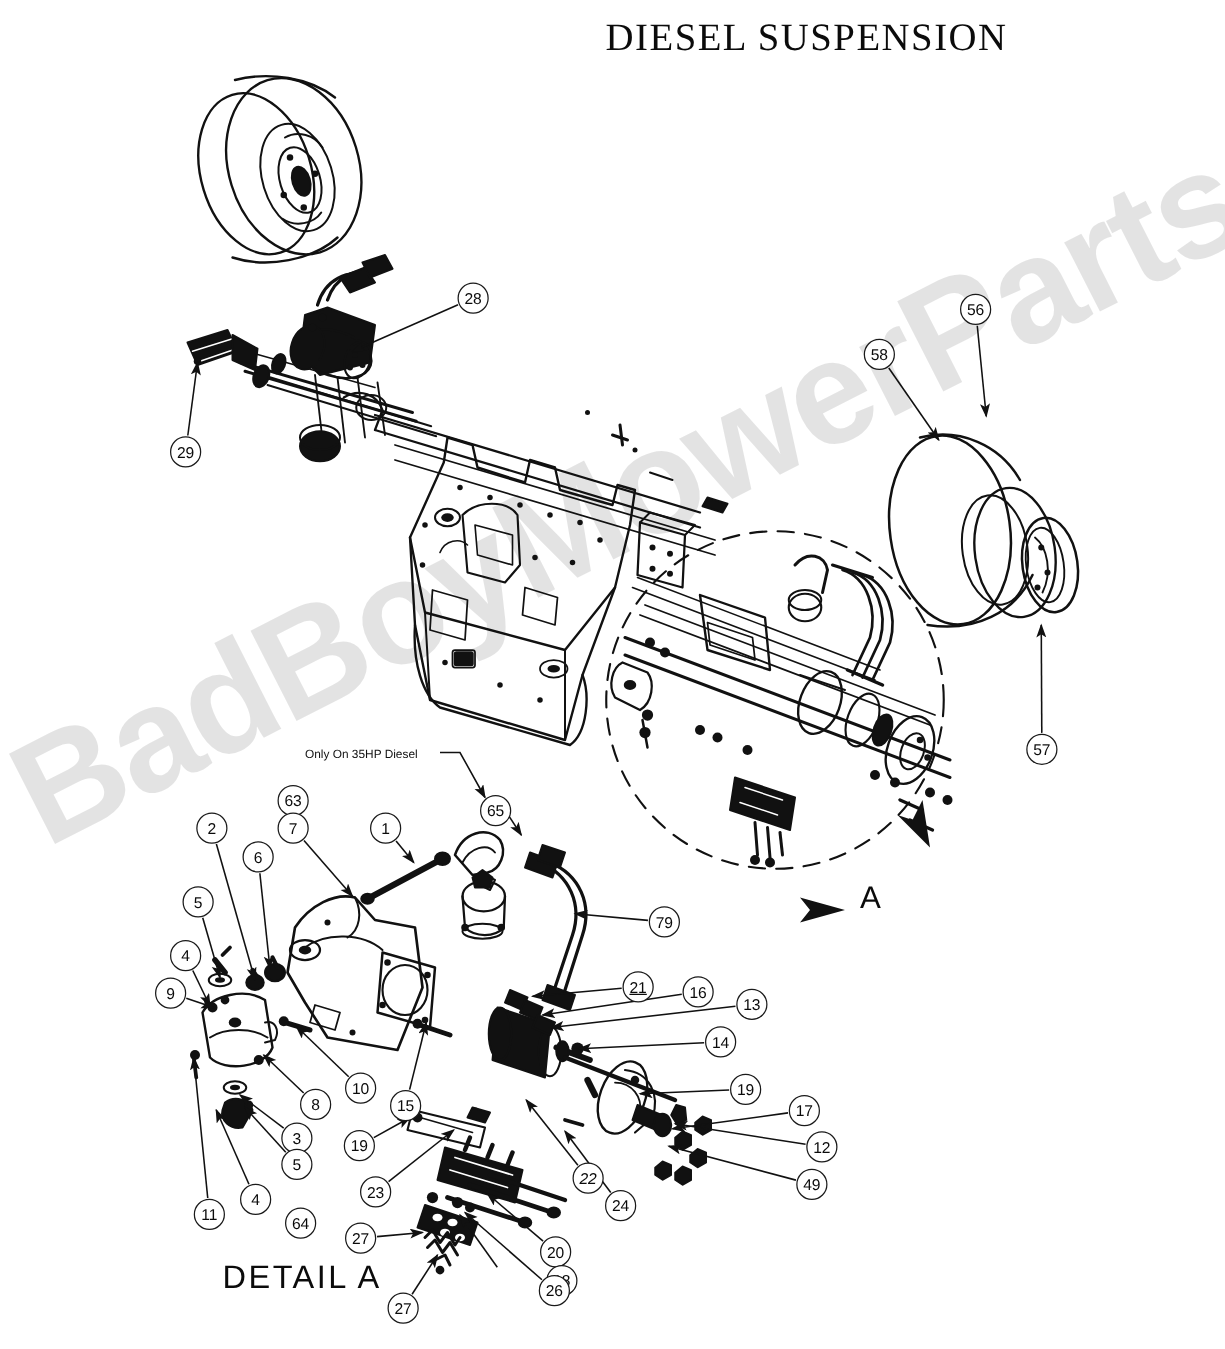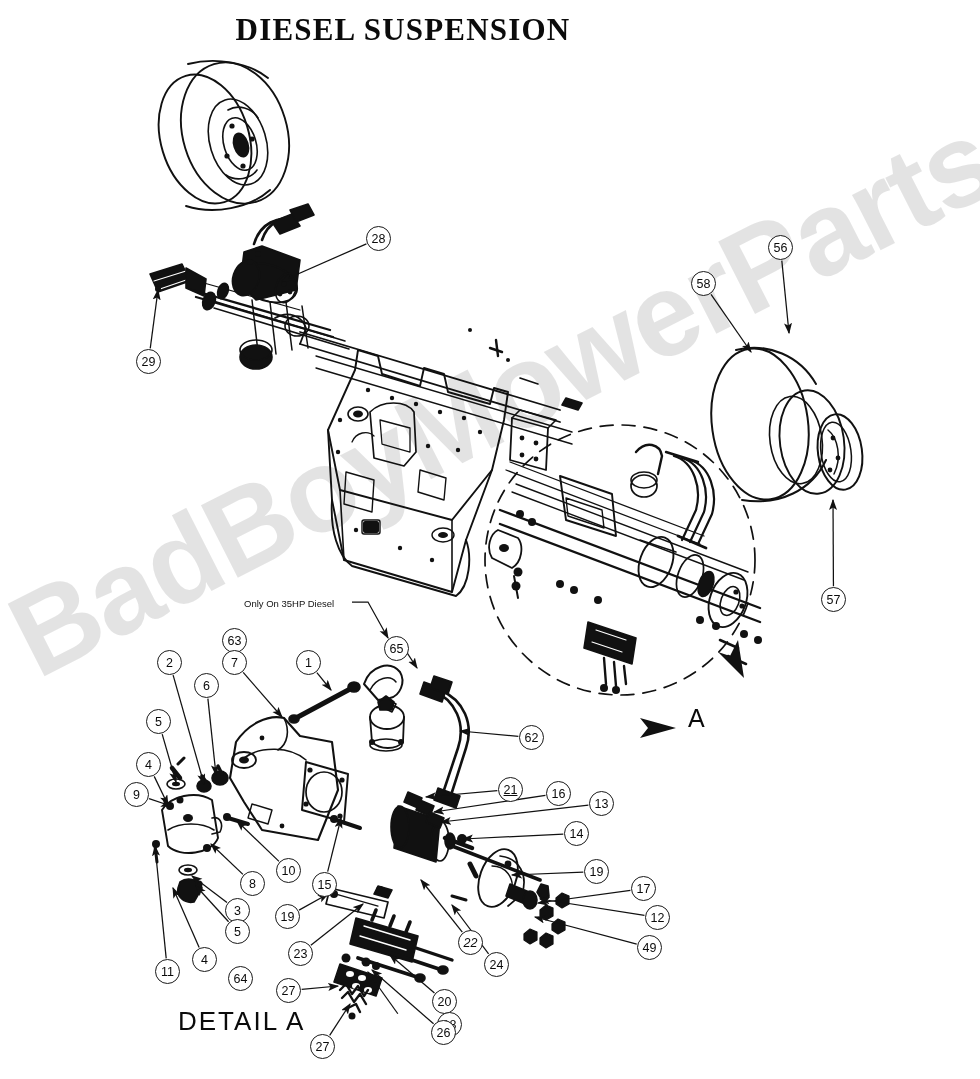--- a/index.html
+++ b/index.html
@@ -3,23 +3,23 @@
 <meta charset="utf-8">
 <style>
   html,body{margin:0;padding:0;background:#ffffff;}
   body{width:980px;height:1079px;position:relative;overflow:hidden;
        font-family:"Liberation Sans","DejaVu Sans",sans-serif;color:#111;}
 
   #stage{position:absolute;inset:0;width:980px;height:1079px;}
 
   
   .title{
-    position:absolute;left:0;top:12px;width:806px;text-align:center;
+    position:absolute;left:0;top:12px;width:806px;text-align:right;
     font-family:"Liberation Serif","DejaVu Serif",serif;
-    font-size:31px;letter-spacing:1.2px;color:#0b0b0b;font-weight:700;
+    font-size:31px;letter-spacing:1.2px;color:#0b0b0b;font-weight:400;
     white-space:nowrap;
   }
 
   
   .detail-label{
     position:absolute;left:178px;top:1006px;
     font-family:"Liberation Sans","DejaVu Sans",sans-serif;
     font-size:26px;letter-spacing:2px;color:#0b0b0b;white-space:nowrap;
   }
   .section-letter{
@@ -465,21 +465,21 @@
       <div class="callout" style="left: 821px; top: 587px;">57</div>
       <div class="callout" style="left: 222px; top: 628px;">63</div>
       <div class="callout" style="left: 222px; top: 650px;">7</div>
       <div class="callout" style="left: 157px; top: 650px;">2</div>
       <div class="callout" style="left: 194px; top: 673px;">6</div>
       <div class="callout" style="left: 296px; top: 650px;">1</div>
       <div class="callout" style="left: 384px; top: 624px; margin-top: 12px;">65</div>
       <div class="callout" style="left: 146px; top: 709px;">5</div>
       <div class="callout" style="left: 136px; top: 752px;">4</div>
       <div class="callout" style="left: 124px; top: 782px;">9</div>
-      <div class="callout" style="left: 519px; top: 725px;">62</div>
+      <div class="callout" style="left: 519px; top: 725px;">79</div>
       <div class="callout" style="left: 276px; top: 858px;">10</div>
       <div class="callout" style="left: 240px; top: 871px;">8</div>
       <div class="callout" style="left: 225px; top: 898px;">3</div>
       <div class="callout" style="left: 225px; top: 919px;">5</div>
       <div class="callout" style="left: 228px; top: 966px;">64</div>
       <div class="callout" style="left: 192px; top: 947px;">4</div>
       <div class="callout" style="left: 155px; top: 959px;">11</div>
       <div class="callout" style="left: 312px; top: 872px;">15</div>
       <div class="callout" style="left: 275px; top: 904px;">19</div>
       <div class="callout" style="left: 288px; top: 941px;">23</div>

